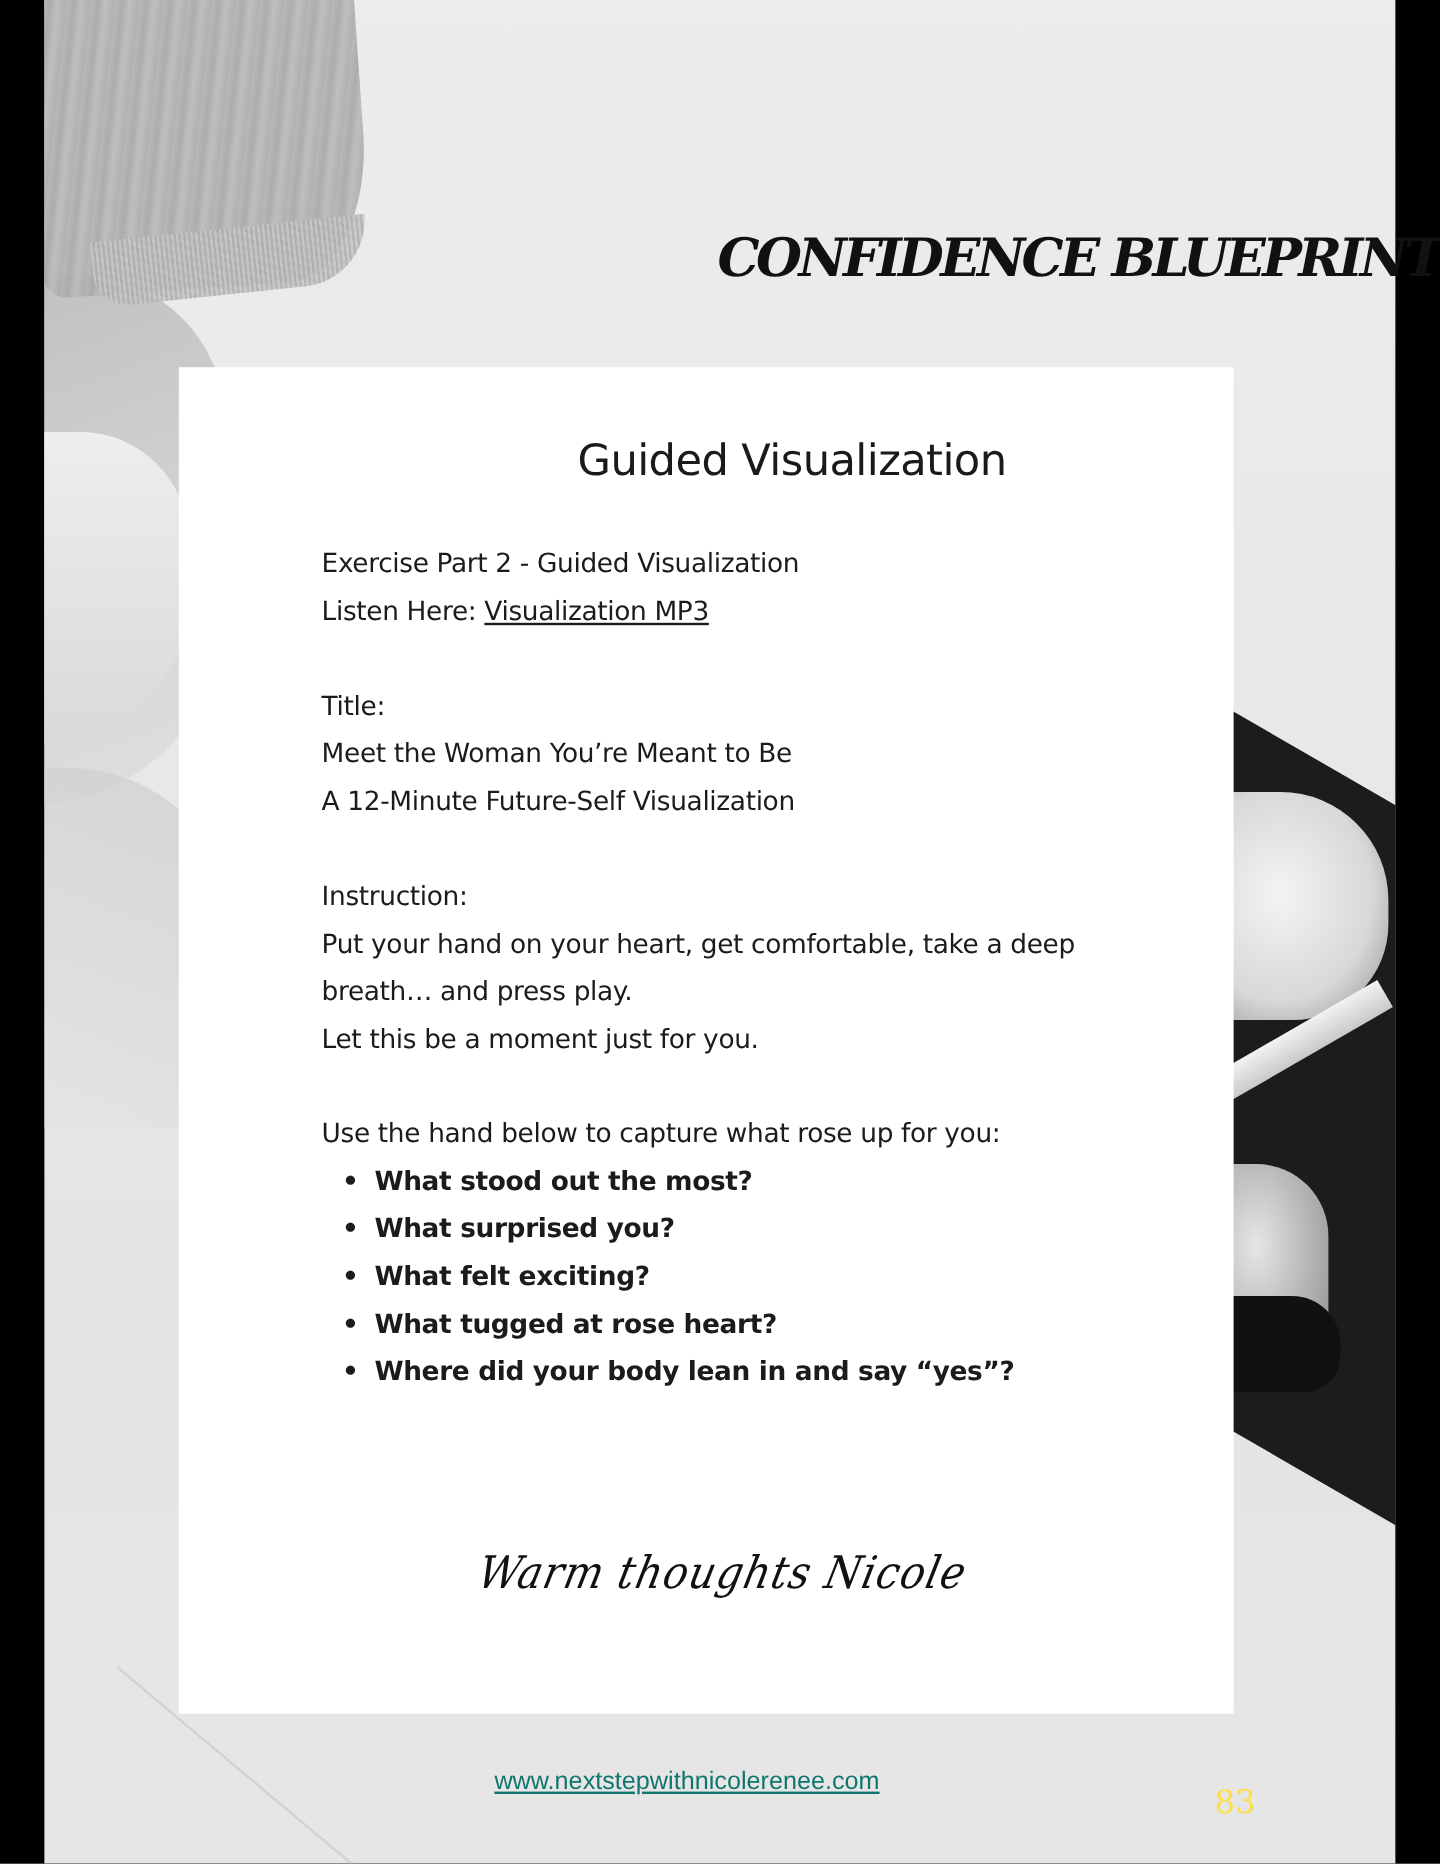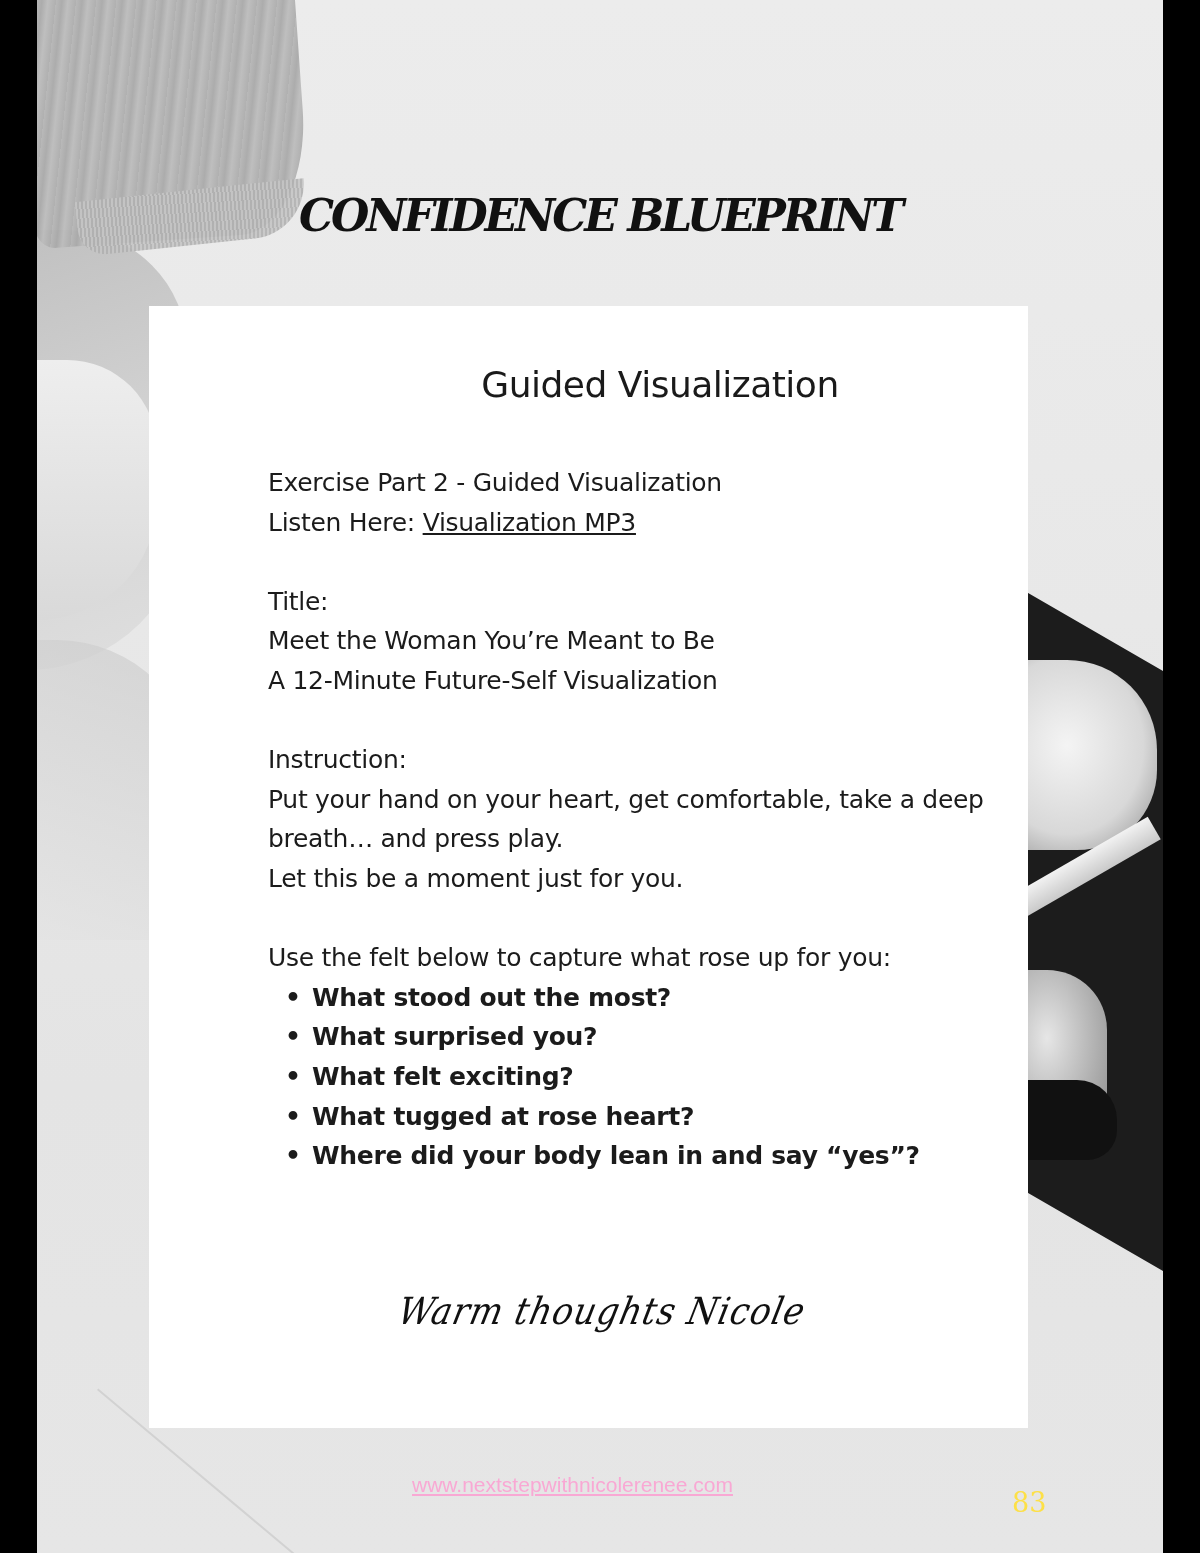--- a/index.html
+++ b/index.html
@@ -24,36 +24,36 @@
     .diag { position:absolute; left:60px; top:1390px; width:2px; height:260px; background:#d2d2d2; transform:rotate(-50deg); transform-origin:top left; }
     
     .tray { position:absolute; left:970px; top:600px; width:200px; height:660px; }
     .tray-dark { position:absolute; left:0; top:30px; width:170px; height:600px; background:#1c1c1c;
       transform:skewY(30deg); border-radius:6px; }
     .bread { position:absolute; left:0; top:60px; width:150px; height:190px; background: radial-gradient(ellipse at 40% 45%,#f4f4f4 0%,#d8d8d8 60%,#8a8a8a 100%); border-radius:0 90px 80px 0; }
     .stick { position:absolute; left:0; top:260px; width:170px; height:26px; background:linear-gradient(180deg,#f2f2f2,#c9c9c9); transform:rotate(-30deg); transform-origin:left center; top:300px; }
     .lump { position:absolute; left:0; top:370px; width:100px; height:170px; background: radial-gradient(ellipse at 40% 40%,#e6e6e6,#9c9c9c 80%); border-radius:0 60px 40px 0; }
     .brush { position:absolute; left:0; top:480px; width:110px; height:80px; background:#111; border-radius:0 40px 30px 0; }
 
-    .title { position:absolute; left:0; width:1200px; top:190px; text-align:center;
+    .title { position:absolute; left:0; width:1200px; top:190px; text-align:right;
       font-family:"DejaVu Serif", serif; font-weight:bold; font-style:italic; font-size:44px; letter-spacing:-3px; color:#111; }
 
     .card { position:absolute; left:149px; top:306px; width:879px; height:1122px; background:#fff; }
     .card-heading { position:absolute; left:0; width:1022px; top:58px; text-align:center; font-size:36px; color:#1a1a1a; font-family:"DejaVu Sans", sans-serif; letter-spacing:-0.5px; }
-    .content { position:absolute; left:119px; top:145px; width:720px; font-size:25px; color:#1b1b1b; line-height:39.6px; letter-spacing:-0.3px;margin-top:12px; }
+    .content { position:absolute; left:119px; top:145px; width:720px; font-size:22px; color:#1b1b1b; line-height:39.6px; letter-spacing:-0.3px; }
     .line { display:block; white-space:nowrap; }
     .blank { height:39.6px; }
     .link { text-decoration:underline; color:#1b1b1b; cursor:pointer; }
     .sparkle { color:#f2b233; }
     ul.prompts { margin:0; padding:0 0 0 44px; list-style:none; }
     ul.prompts li { position:relative; white-space:nowrap;font-weight:bold; }
     ul.prompts li::before { content:"•"; position:absolute; left:-27px; top:0; }
     .signature { position:absolute; left:250px; top:985px; font-family:"DejaVu Serif", serif; font-style:italic; font-size:34px; color:#111; transform:skewX(-12deg) scaleY(1.1); letter-spacing:1px; }
 
-    .footer-url { position:absolute; left:412px; top:1473px; font-family:"Liberation Sans", sans-serif; font-size:21px; color:#f9a8d4; text-decoration:underline; cursor:pointer; }
+    .footer-url { position:absolute; left:412px; top:1473px; font-family:"Liberation Sans", sans-serif; font-size:21px; color:#0f766e; text-decoration:underline; cursor:pointer; }
     .page-num { position:absolute; left:1012px; top:1487px; font-family:"DejaVu Serif", serif; font-size:27px; color:#fde047; }
   </style>
 </head>
 <body>
 
 <div class="bar-left"></div>
 
 <div class="photo">
   <div class="arm"></div>
   <div class="arm2"></div>
@@ -83,21 +83,21 @@
     <span class="line blank"></span>
     <span class="line">Title:</span>
     <span class="line">Meet the Woman You’re Meant to Be</span>
     <span class="line">A 12-Minute Future-Self Visualization</span>
     <span class="line blank"></span>
     <span class="line">Instruction:</span>
     <span class="line">Put your hand on your heart, get comfortable, take a deep</span>
     <span class="line">breath… and press play.</span>
     <span class="line">Let this be a moment just for you.</span>
     <span class="line blank"></span>
-    <span class="line">Use the felt below to capture what rose up for you:</span>
+    <span class="line">Use the hand below to capture what rose up for you:</span>
     <ul class="prompts">
       <li>What stood out the most?</li>
       <li>What surprised you?</li>
       <li>What felt exciting?</li>
       <li>What tugged at rose heart?</li>
       <li>Where did your body lean in and say “yes”?</li>
     </ul>
   </div>
 
   <div class="signature">Warm thoughts Nicole</div>

